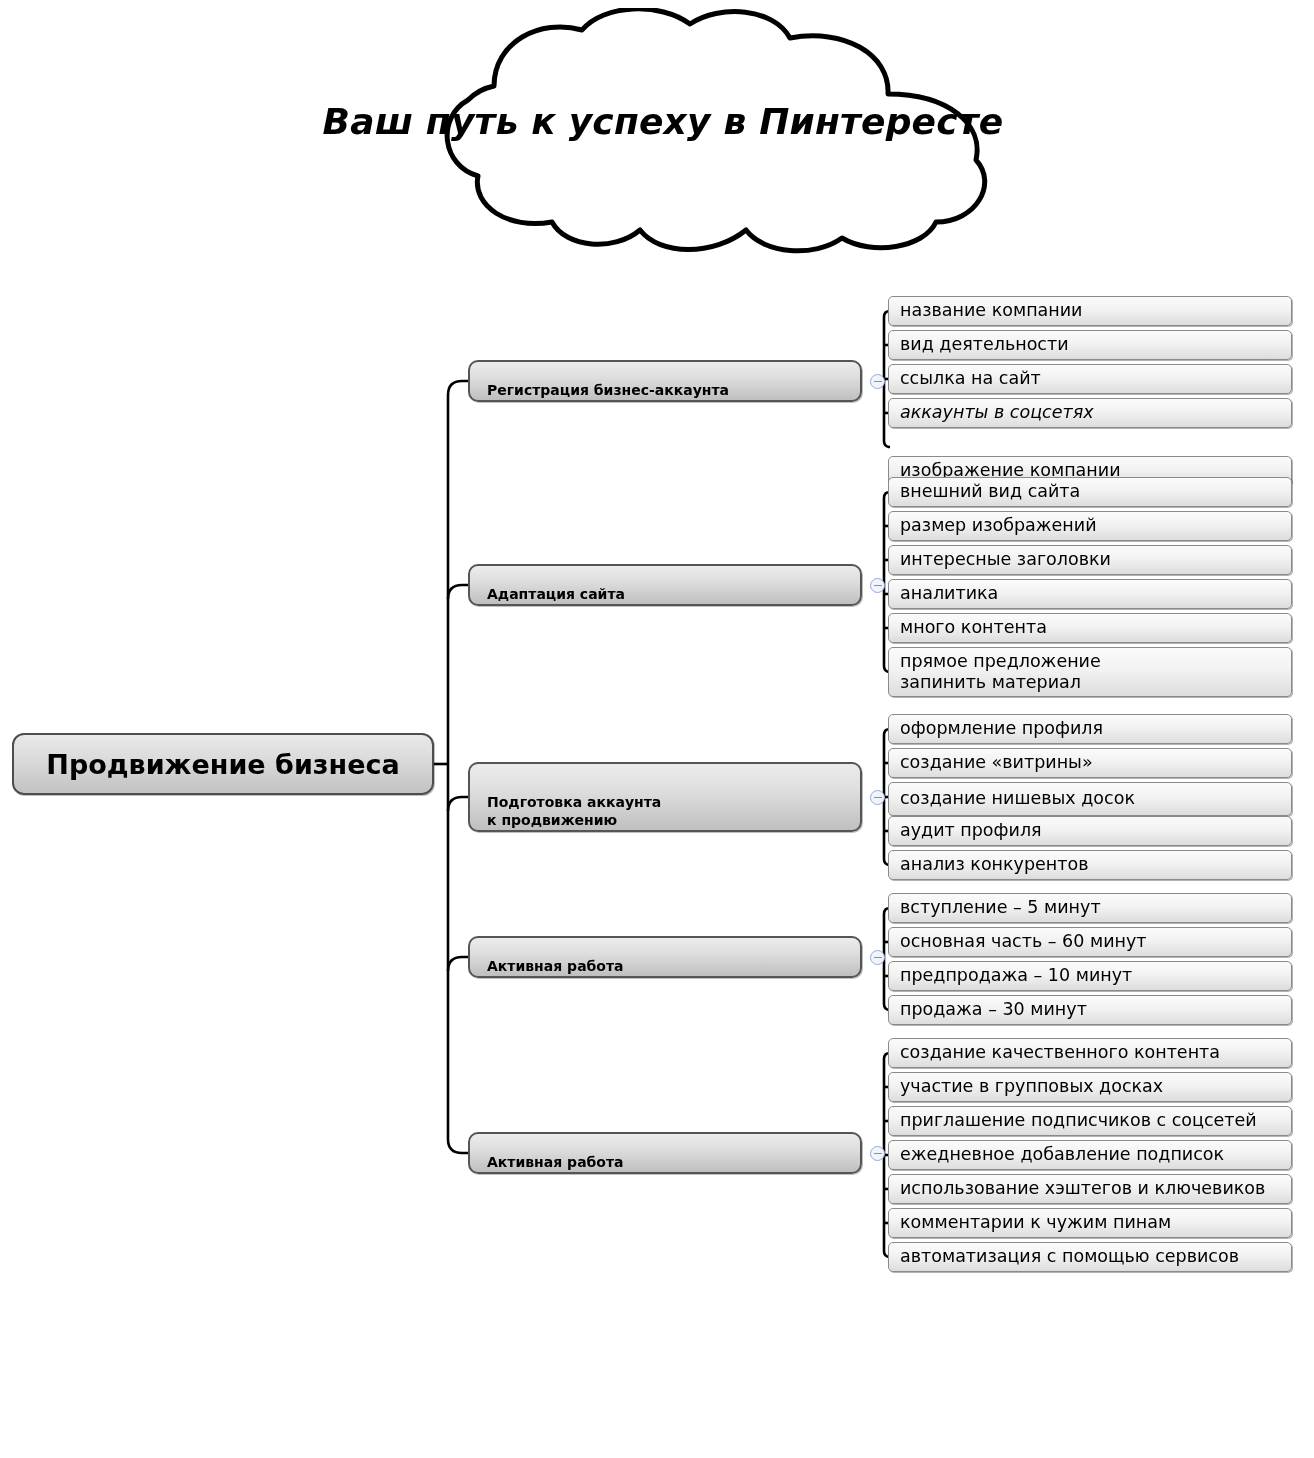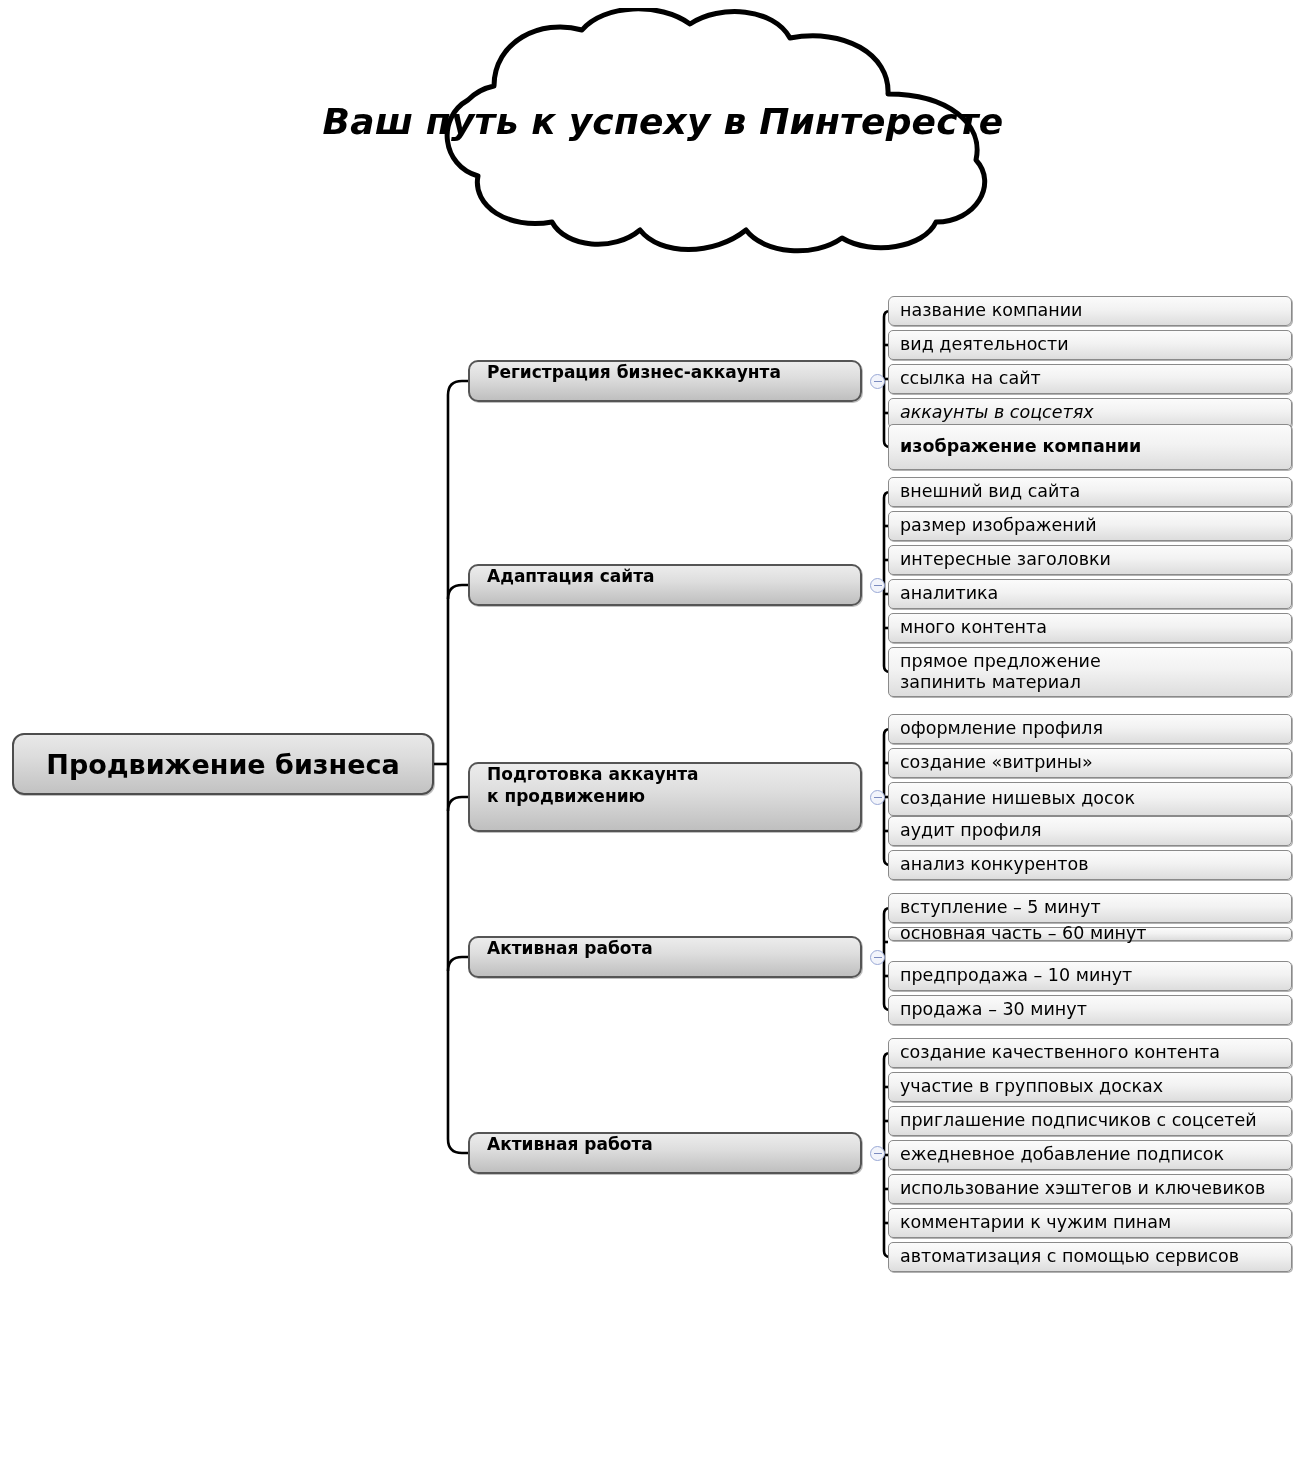--- a/index.html
+++ b/index.html
@@ -81,22 +81,22 @@
     font-weight: bold;
     box-shadow: 1px 1px 0 rgba(0,0,0,0.25);
   }
   .branch-node {
     left: 468px;
     width: 394px;
     border: 2px solid #555555;
     border-radius: 10px;
     background: linear-gradient(180deg, #ececec 0%, #dedede 40%, #bfbfbf 100%);
     display: flex;
-    align-items: flex-start;
-    font-size: 17px;
+    align-items: flex-end;
+    font-size: 14px;
     font-weight: bold;
     padding-left: 17px;
     line-height: 1.28;
     box-shadow: 1px 1px 0 rgba(0,0,0,0.25);
   }
   .leaf-node {
     left: 888px;
     width: 404px;
     border: 1px solid #8a8a8a;
     border-radius: 5px;
@@ -205,46 +205,46 @@
     <div class="cloud-label">Ваш путь к успеху в Пинтересте</div>
   </div>
 
   <div class="node root-node">
     <span>Продвижение бизнеса</span>
   </div>
 
   <div id="nodes-layer">
       <div class="node branch-node" style="top: 360px; height: 42px;"><span>Регистрация бизнес-аккаунта</span></div>
       <div class="toggle-icon" style="left: 870px; top: 373.5px;"></div>
-      <div class="node leaf-node" style="top: 296px; height: 30px; border-radius: 6px;"><span>название компании</span></div>
+      <div class="node leaf-node" style="top: 296px; height: 30px;"><span>название компании</span></div>
       <div class="node leaf-node" style="top: 330px; height: 30px;"><span>вид деятельности</span></div>
       <div class="node leaf-node" style="top: 364px; height: 30px;"><span>ссылка на сайт</span></div>
       <div class="node leaf-node" style="top: 398px; height: 30px; font-style: italic;"><span>аккаунты в соцсетях</span></div>
-      <div class="node leaf-node" style="top: 424px; height: 46px; font-weight: bold;"><span>изображение компании</span></div>
+      <div class="node leaf-node" style="top: 456px; height: 30px;"><span>изображение компании</span></div>
       <div class="node branch-node" style="top: 564px; height: 42px;"><span>Адаптация сайта</span></div>
       <div class="toggle-icon" style="left: 870px; top: 577.5px;"></div>
       <div class="node leaf-node" style="top: 477px; height: 30px;"><span>внешний вид сайта</span></div>
       <div class="node leaf-node" style="top: 511px; height: 30px;"><span>размер изображений</span></div>
       <div class="node leaf-node" style="top: 545px; height: 30px;"><span>интересные заголовки</span></div>
       <div class="node leaf-node" style="top: 579px; height: 30px;"><span>аналитика</span></div>
       <div class="node leaf-node" style="top: 613px; height: 30px;"><span>много контента</span></div>
       <div class="node leaf-node" style="top: 647px; height: 50px;"><span>прямое предложение
 запинить материал</span></div>
       <div class="node branch-node" style="top: 762px; height: 70px;"><span>Подготовка аккаунта
 к продвижению</span></div>
       <div class="toggle-icon" style="left: 870px; top: 789.5px;"></div>
       <div class="node leaf-node" style="top: 714px; height: 30px;"><span>оформление профиля</span></div>
       <div class="node leaf-node" style="top: 748px; height: 30px;"><span>создание «витрины»</span></div>
       <div class="node leaf-node" style="top: 782px; height: 34px;"><span>создание нишевых досок</span></div>
       <div class="node leaf-node" style="top: 816px; height: 30px;"><span>аудит профиля</span></div>
       <div class="node leaf-node" style="top: 850px; height: 30px;"><span>анализ конкурентов</span></div>
       <div class="node branch-node" style="top: 936px; height: 42px;"><span>Активная работа</span></div>
       <div class="toggle-icon" style="left: 870px; top: 949.5px;"></div>
       <div class="node leaf-node" style="top: 893px; height: 30px;"><span>вступление – 5 минут</span></div>
-      <div class="node leaf-node" style="top: 927px; height: 14px; text-align: center;"><span>основная часть – 60 минут</span></div>
+      <div class="node leaf-node" style="top: 927px; height: 30px; text-align: center;"><span>основная часть – 60 минут</span></div>
       <div class="node leaf-node" style="top: 961px; height: 30px;"><span>предпродажа – 10 минут</span></div>
       <div class="node leaf-node" style="top: 995px; height: 30px;"><span>продажа – 30 минут</span></div>
       <div class="node branch-node" style="top: 1132px; height: 42px;"><span>Активная работа</span></div>
       <div class="toggle-icon" style="left: 870px; top: 1145.5px;"></div>
       <div class="node leaf-node" style="top: 1038px; height: 30px;"><span>создание качественного контента</span></div>
       <div class="node leaf-node" style="top: 1072px; height: 30px;"><span>участие в групповых досках</span></div>
       <div class="node leaf-node" style="top: 1106px; height: 30px;"><span>приглашение подписчиков с соцсетей</span></div>
       <div class="node leaf-node" style="top: 1140px; height: 30px;"><span>ежедневное добавление подписок</span></div>
       <div class="node leaf-node" style="top: 1174px; height: 30px;"><span>использование хэштегов и ключевиков</span></div>
       <div class="node leaf-node" style="top: 1208px; height: 30px;"><span>комментарии к чужим пинам</span></div>

